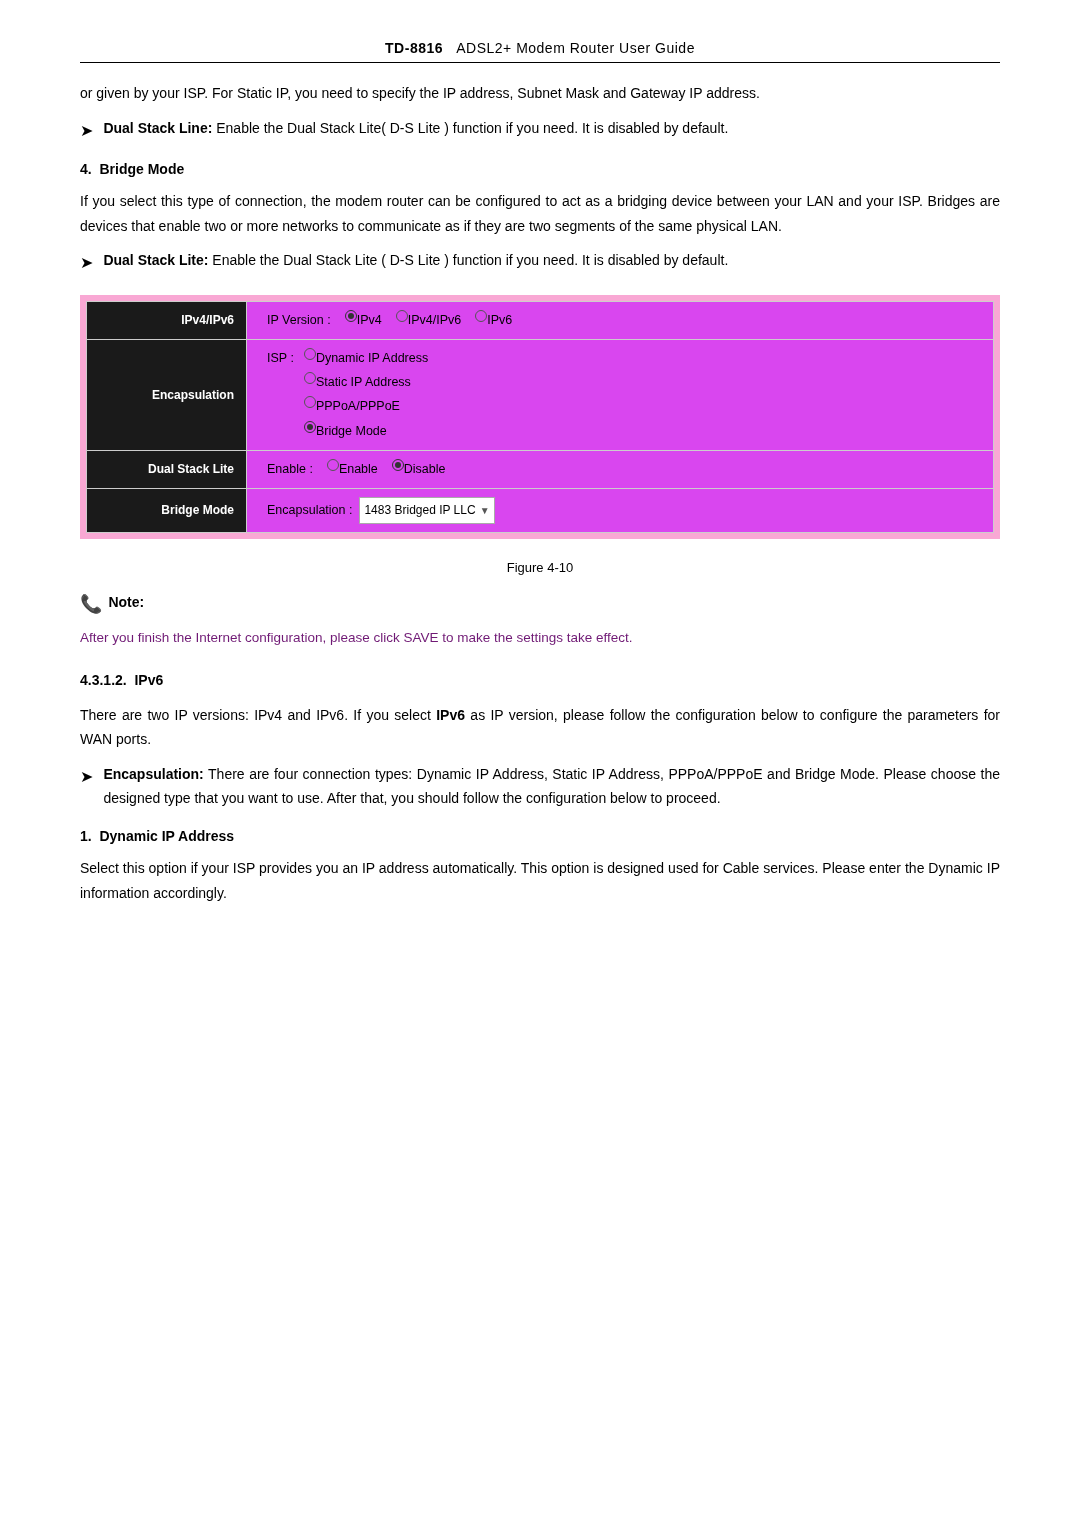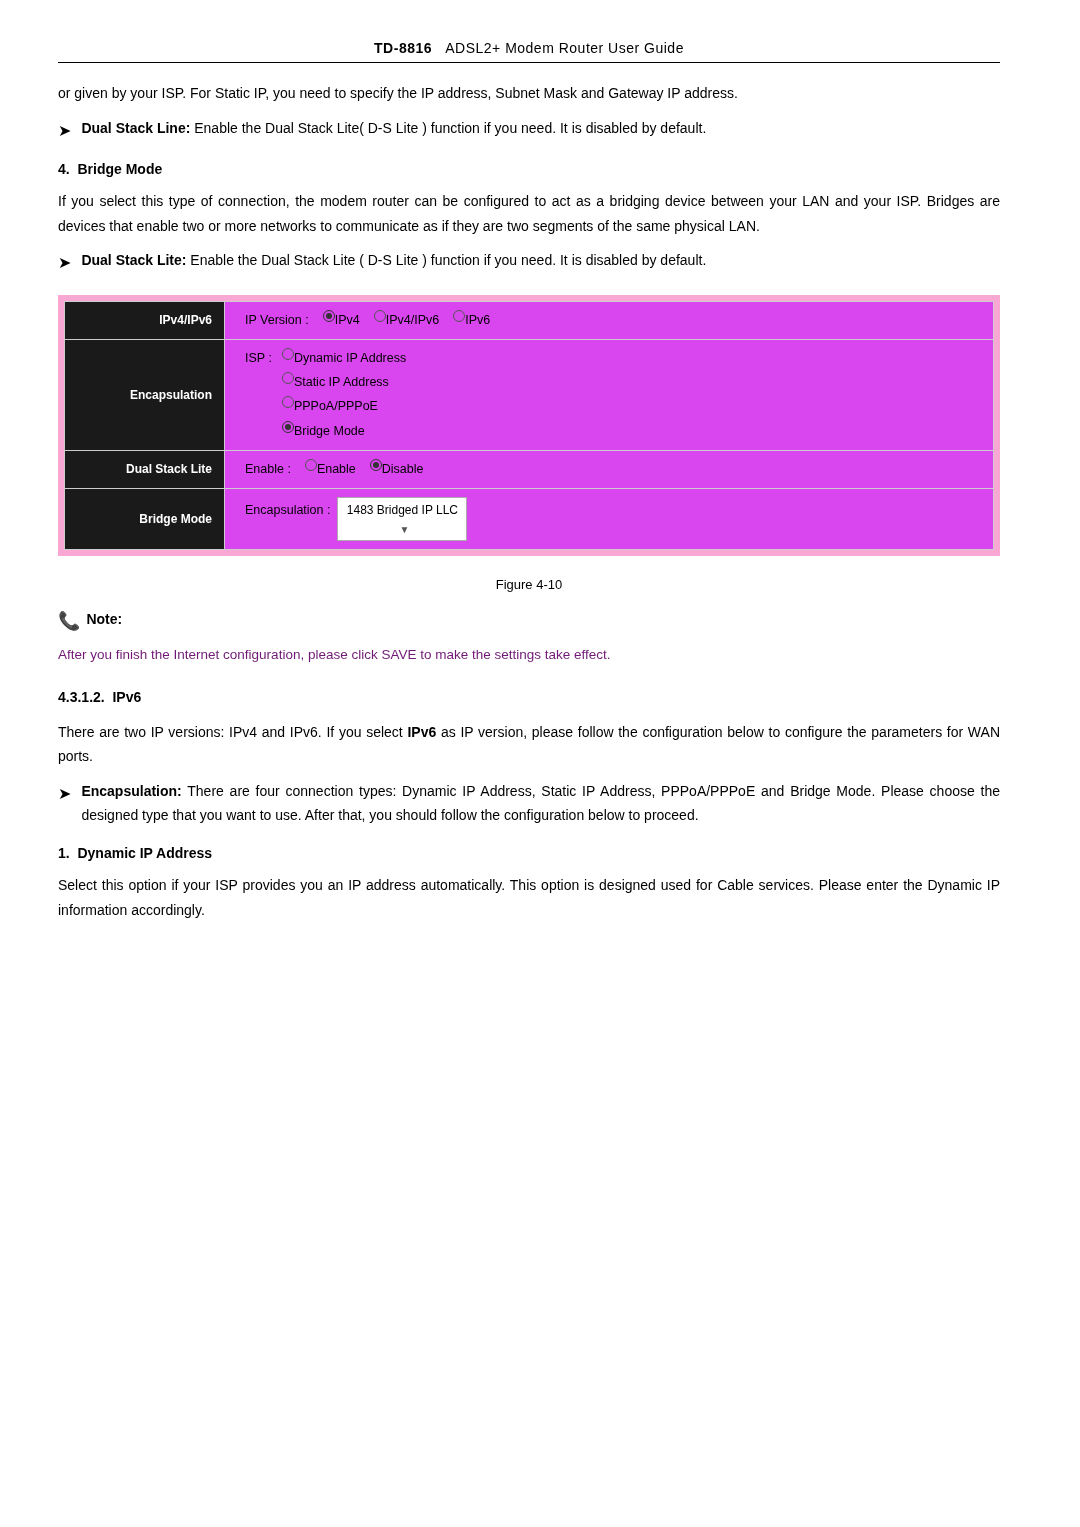--- a/index.html
+++ b/index.html
@@ -8,21 +8,21 @@
       font-size: 14px;
       background: #fff;
       color: #000;
       width: 1080px;
       min-height: 1527px;
       padding: 0;
     }
     .page {
       width: 1080px;
       min-height: 1527px;
-      padding: 40px 80px 60px 58px;
+      padding: 40px 80px 60px 80px;
       position: relative;
     }
     .header {
       display: flex;
       justify-content: center;
       align-items: center;
       border-bottom: 1px solid #000;
       padding-bottom: 6px;
       margin-bottom: 18px;
     }
@@ -133,21 +133,20 @@
     }
     .select-box {
       border: 1px solid #aaa;
       background: #fff;
       padding: 2px 4px;
       font-size: 12px;
       min-width: 130px;
       display: inline-flex;
       align-items: center;
       justify-content: space-between;
-      flex-direction: column;
     }
     .select-arrow {
       font-size: 10px;
       color: #555;
       margin-left: 4px;
     }
     .figure-caption {
       text-align: center;
       font-size: 13px;
       margin-top: 6px;

